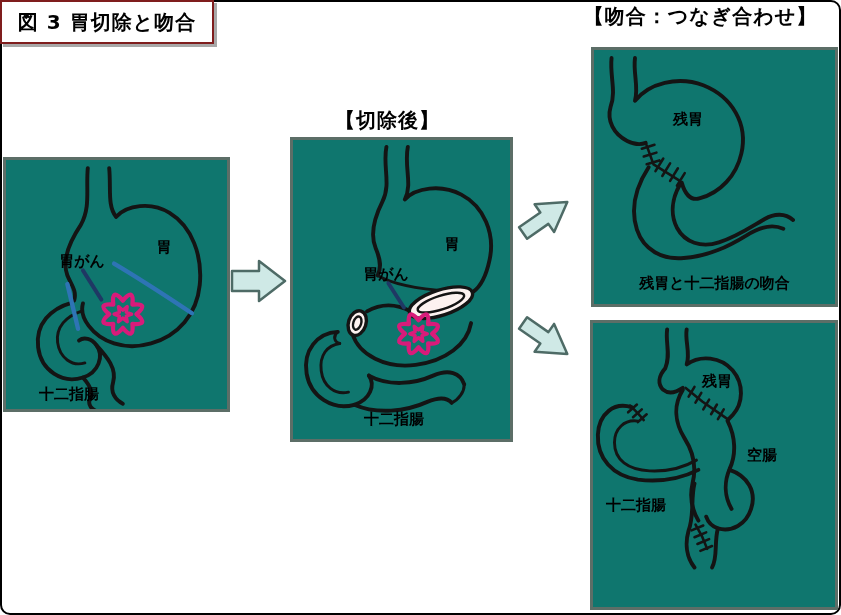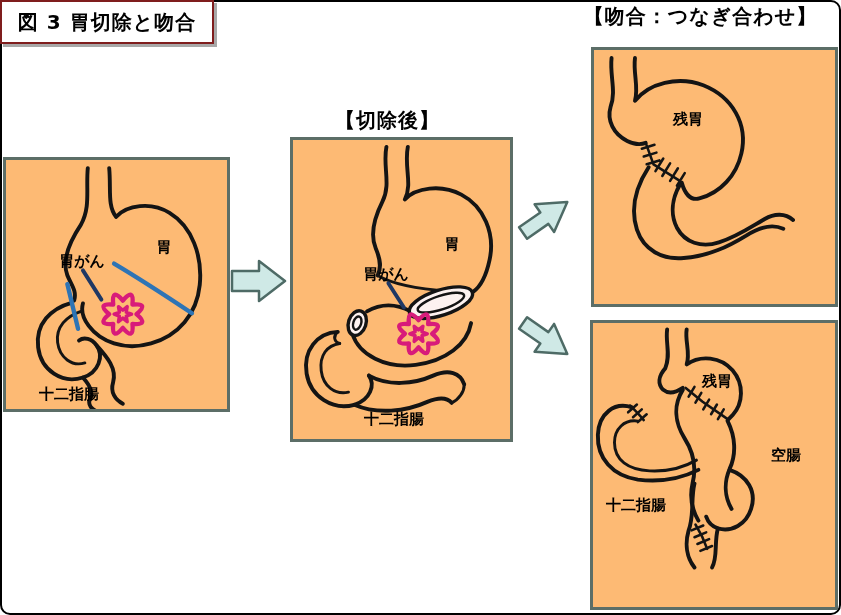--- a/index.html
+++ b/index.html
@@ -15,21 +15,21 @@
     position:absolute; left:0; top:0; width:214px; height:44px; background:#fff;
     border:2px solid #7f1d1d; box-sizing:border-box; box-shadow:3px 3px 0 #a8a8a8;
     display:flex; align-items:center; justify-content:center;
     font-size:20px; font-weight:bold; color:#000; letter-spacing:1px;
   }
   .heading-right {
     position:absolute; left:560px; top:3px; width:281px; text-align:center;
     font-size:20px; font-weight:bold; color:#000; letter-spacing:1px; white-space:nowrap;
   }
   .panel {
-    position:absolute; background:#fdba74; border:3px solid #5c6e67; box-sizing:border-box;
+    position:absolute; background:#0f766e; border:3px solid #5c6e67; box-sizing:border-box;
   }
   .panel svg { position:absolute; left:0; top:0; width:100%; height:100%; }
   .panel-header {
     position:absolute; font-size:20px; font-weight:bold; color:#000;
     text-align:center; letter-spacing:1px; white-space:nowrap;
   }
   .organ-label {
     position:absolute; transform:translate(-50%,-50%); font-size:15px; font-weight:bold;
     color:#000; white-space:nowrap; line-height:1;
   }
@@ -127,20 +127,21 @@
 
       <g>
         <path class="suture" d="M 53,95 L 61,117 L 88,134"></path>
         <path class="suture" d="M 49,101 L 62,97 M 51,109 L 64,105 M 54,117 L 67,113 M 63,124 L 71,111 M 70,129 L 78,116 M 78,134 L 86,121 M 85,139 L 93,126"></path>
       </g>
 
       <path class="organ" d="M 56,120 C 43,140 37,162 44,184 C 51,205 70,215 92,213 C 118,211 138,201 156,190 C 170,181 183,178 194,183"></path>
       <path class="organ" d="M 88,138 C 80,152 78,168 85,182 C 93,197 110,203 128,197 C 147,191 161,181 175,173 C 185,167 196,167 204,174"></path>
     </svg>
     <div class="organ-label" style="left:94px; top:69px;">残胃</div>
+    <div class="caption" style="top:224px;">残胃と十二指腸の吻合</div>
   </div>
 
   <div class="panel" style="left:590px; top:320px; width:248px; height:290px;">
     <svg viewBox="0 0 248 290">
 
       <path class="organ" d="M 76,6 C 74,20 80,32 74,46 C 67,54 66,62 72,68 C 78,73 86,70 92,66"></path>
       <path class="organ" d="M 96,6 C 94,18 100,30 96,42 C 110,32 131,34 143,48 C 155,62 154,82 143,94 C 140,97 139,98 138,99"></path>
 
       <g>
         <path class="suture" d="M 95,66 L 112,80 L 138,98"></path>
@@ -159,21 +160,21 @@
 
       <path class="organ" d="M 140,150 C 158,156 168,172 162,190 C 157,206 142,214 128,210 C 122,208 118,204 116,198"></path>
       <path class="organ" d="M 104,164 C 100,180 104,196 98,212 C 94,226 96,240 104,250"></path>
       <path class="organ" d="M 128,210 C 124,224 128,240 122,250"></path>
       <g>
         <path class="suture" d="M 105,206 C 110,214 114,222 117,231"></path>
         <path class="suture" d="M 101,212 L 113,207 M 104,219 L 116,214 M 107,226 L 119,221 M 110,233 L 122,228"></path>
       </g>
     </svg>
     <div class="organ-label" style="left:124px; top:58px;">残胃</div>
-    <div class="organ-label" style="left:169px; top:132px;margin-left:24px;">空腸</div>
+    <div class="organ-label" style="left:169px; top:132px;">空腸</div>
     <div class="organ-label" style="left:43px; top:182px;">十二指腸</div>
   </div>
 
   <svg class="arrow-svg" style="left:229px; top:257px;" width="60" height="48" viewBox="0 0 60 48">
     <polygon class="block-arrow" points="3,14 30,14 30,4 56,24 30,44 30,34 3,34"></polygon>
   </svg>
   <svg class="arrow-svg" style="left:510px; top:188px;" width="72" height="58" viewBox="0 0 72 58">
     <g transform="rotate(-35 36 29)">
       <polygon class="block-arrow" points="8,22 34,22 34,12 62,29 34,46 34,36 8,36"></polygon>
     </g>

